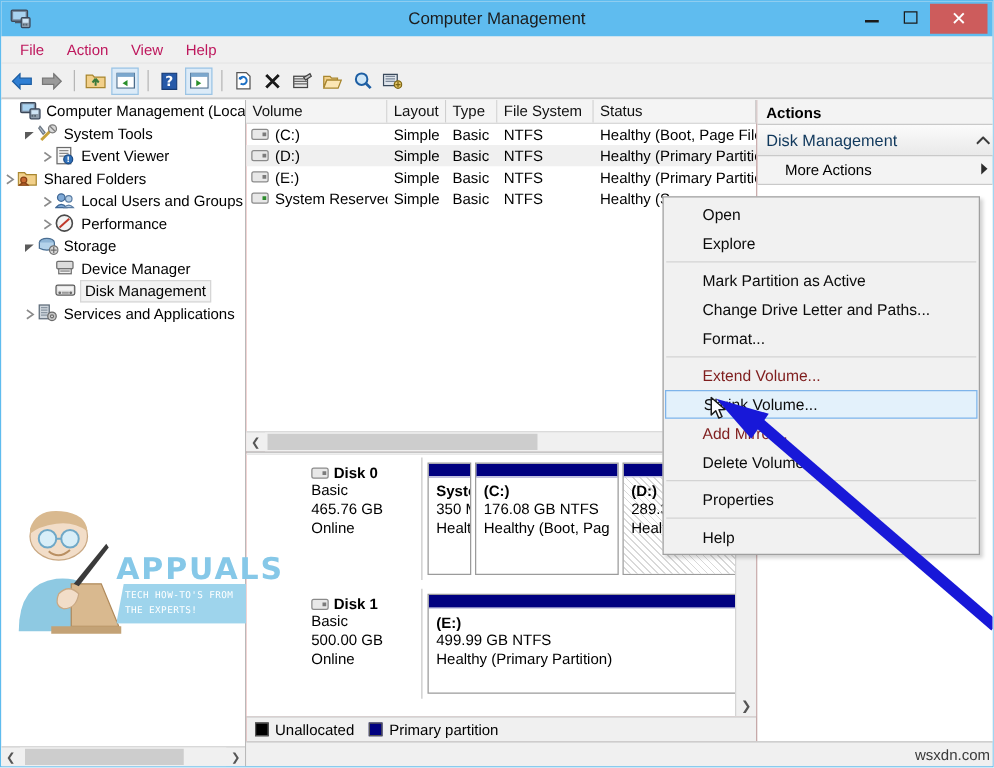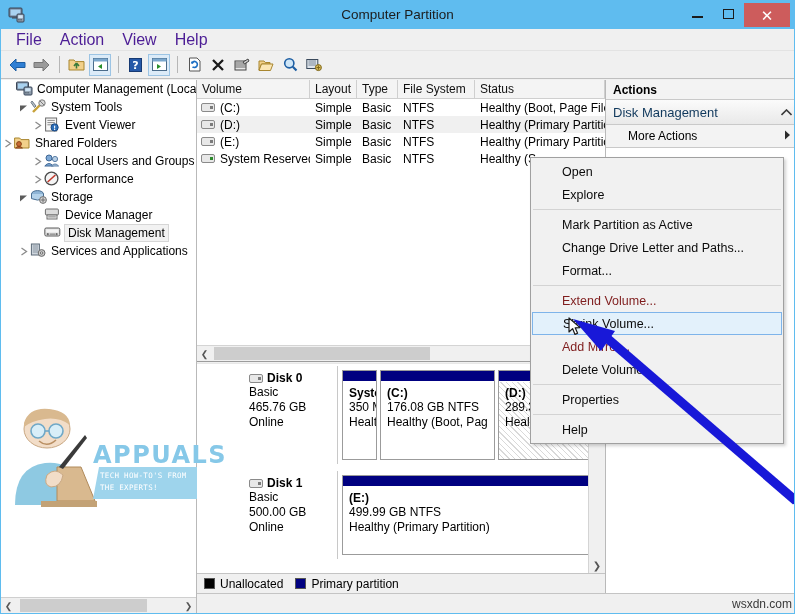--- a/index.html
+++ b/index.html
@@ -45,21 +45,21 @@
   #btn-close .wbtn-glyph { color:#ffffff; font-size:15px; }
   .minbar { width:11px; height:2px; background:#1b1b1b; margin-top:6px; }
   .maxsq { width:11px; height:10px; border:1.6px solid #1b1b1b; }
 
   
   #menubar {
     height:22px; background:#f0f0f0; display:flex; align-items:center;
     padding-left:6px; border-bottom:1px solid #e3e3e3;
   }
   .menu-item {
-    padding:3px 9px; font-size:16px; color:#4c1d95; cursor:default;
+    padding:3px 9px; font-size:12px; color:#be185d; cursor:default;
   }
 
   
   #toolbar {
     height:28px; background:#f0f0f0; display:flex; align-items:center;
     padding-left:5px; border-bottom:1px solid #bfbfbf;
   }
   .tb {
     width:22px; height:22px; margin-right:2px;
     display:flex; align-items:center; justify-content:center;
@@ -266,21 +266,21 @@
       <svg width="18" height="18" viewBox="0 0 18 18">
         <rect x="1" y="2" width="13" height="9" rx="1" fill="#6f7f94" stroke="#3b4758"></rect>
         <rect x="2.5" y="3.5" width="10" height="6" fill="#a9d2f0"></rect>
         <rect x="4" y="11" width="7" height="1.6" fill="#4a5868"></rect>
         <rect x="9" y="8" width="7" height="8" rx="1" fill="#8e9cab" stroke="#39465a"></rect>
         <rect x="10.2" y="9.2" width="4.6" height="3" fill="#cfe4f5"></rect>
         <rect x="10.2" y="13" width="1.4" height="1.4" fill="#55636f"></rect>
         <rect x="12.4" y="13" width="1.4" height="1.4" fill="#55636f"></rect>
       </svg>
     </div>
-    <div id="title-text">Computer Partition</div>
+    <div id="title-text">Computer Management</div>
     <div id="win-controls">
       <div class="wbtn">
           <div class="minbar"></div>
         </div>
       <div class="wbtn">
           <div class="maxsq"></div>
         </div>
       <div class="wbtn" id="btn-close">
           <span class="wbtn-glyph">✕</span>
         </div>

